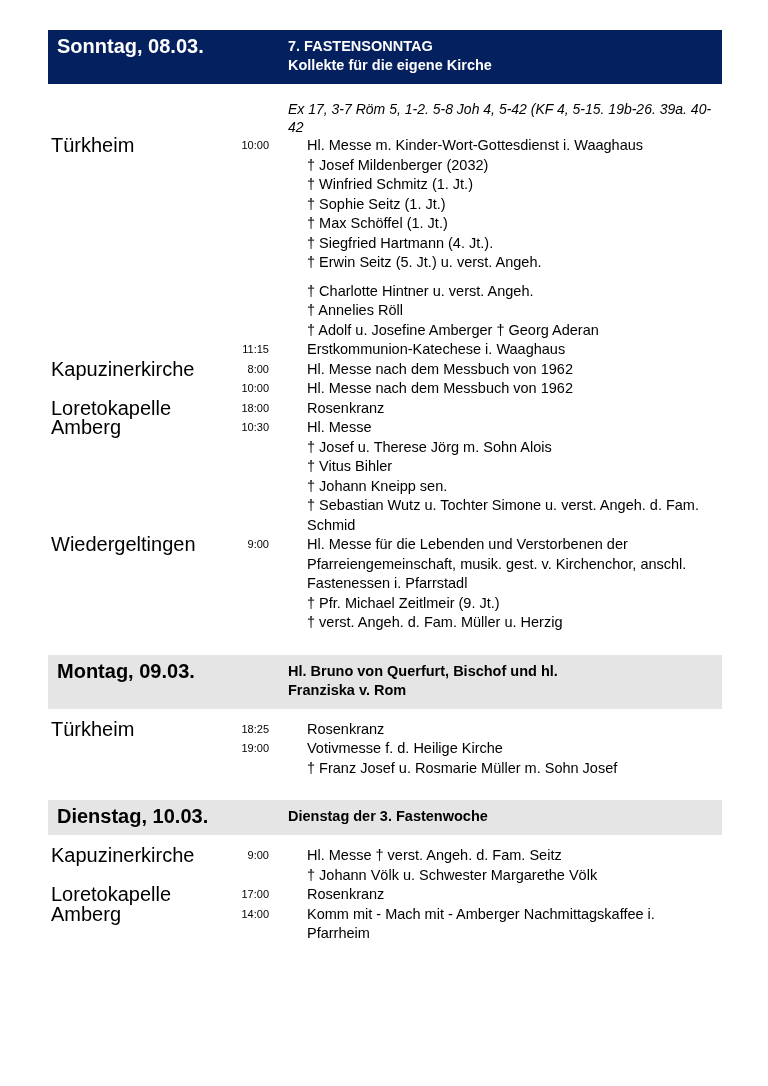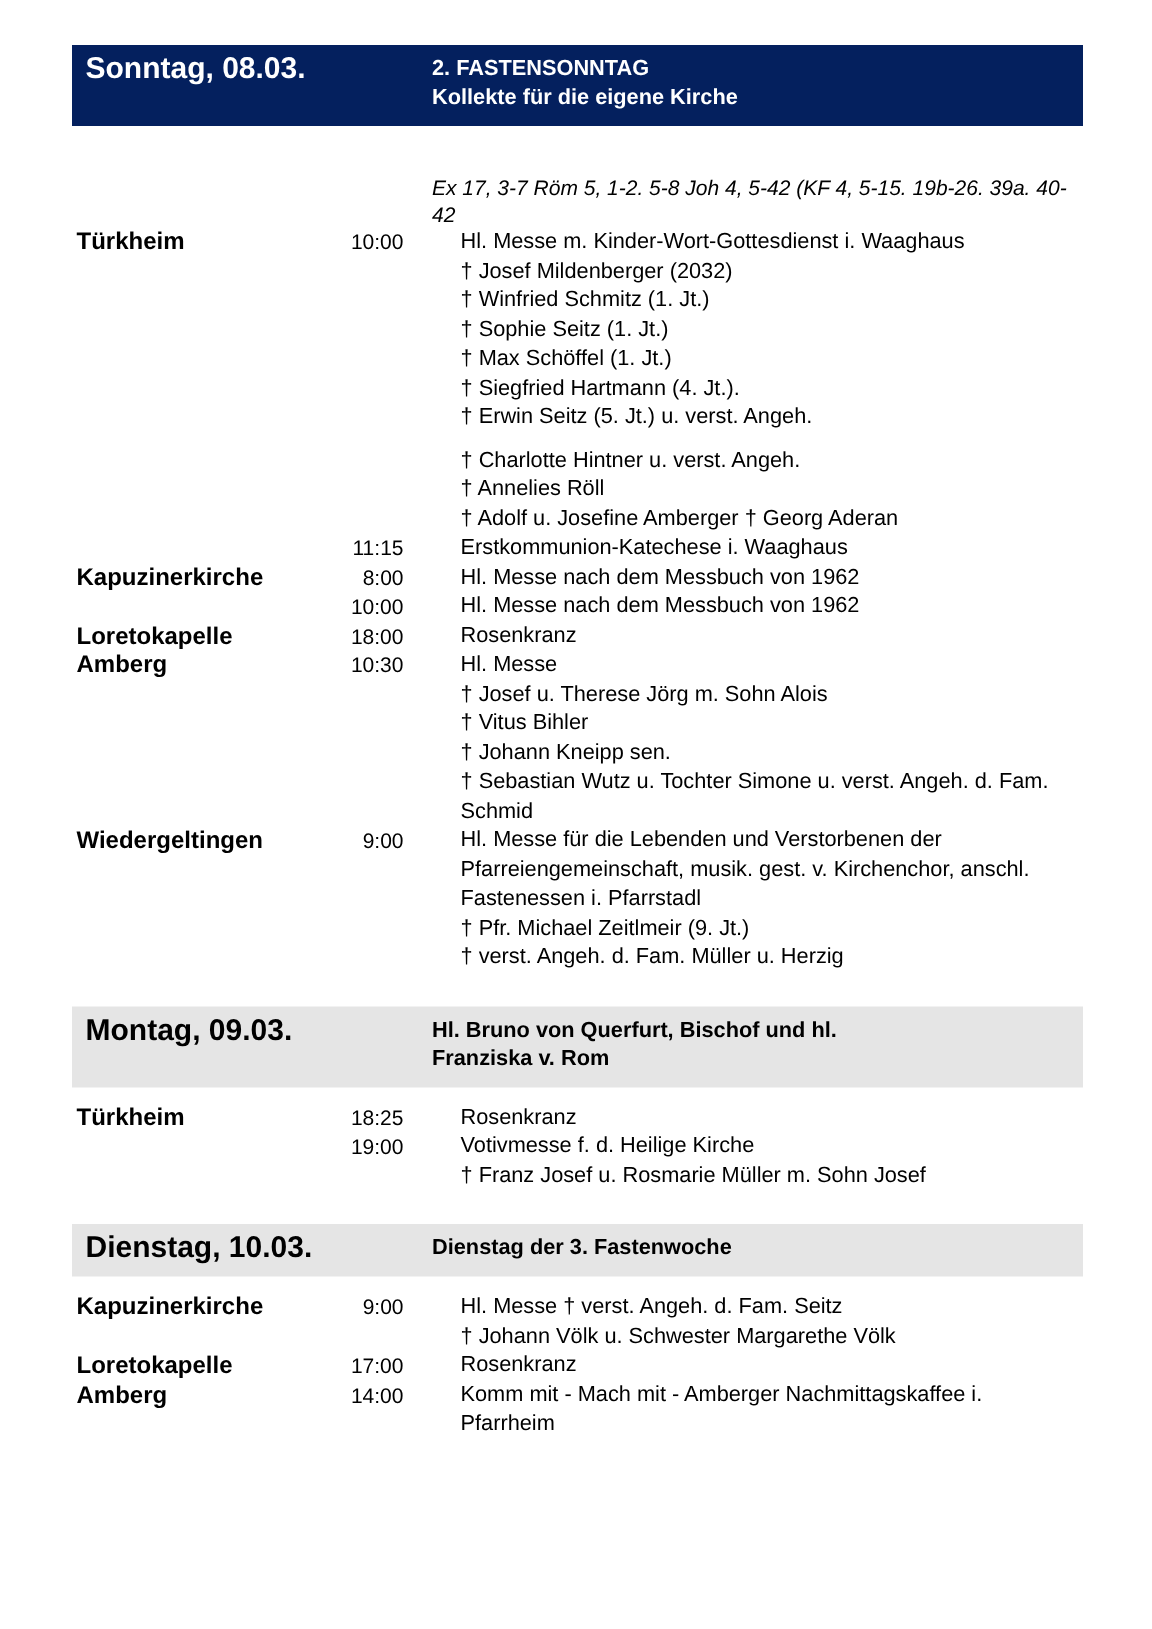--- a/index.html
+++ b/index.html
@@ -72,42 +72,41 @@
   .readings .r-pad {
     width: 240px;
     flex: 0 0 240px;
   }
   .readings .r-text {
     flex: 1 1 auto;
     font-style: italic;
     font-size: 14px;
     line-height: 17.5px;
     padding-right: 6px;
-    margin-top: 16px;
   }
 
   .srow {
     display: flex;
     width: 100%;
     align-items: flex-start;
   }
   .srow .place {
     width: 163px;
     flex: 0 0 163px;
-    font-weight: bold;
-    font-size: 16px;
+    font-weight: normal;
+    font-size: 20px;
     line-height: 19.5px;
     padding-left: 3px;
     box-sizing: border-box;
   }
   .srow .time {
     width: 60px;
     flex: 0 0 60px;
     text-align: right;
-    font-size: 14px;
+    font-size: 11px;
     line-height: 19.5px;
     padding-right: 2px;
     box-sizing: border-box;
   }
   .srow .desc {
     flex: 1 1 auto;
     padding-left: 36px;
     font-size: 14.5px;
     line-height: 19.5px;
     box-sizing: border-box;
@@ -123,21 +122,21 @@
 </head>
 <body>
 
 <div class="page">
   <div id="days-root">
       <div class="day-block">
         <div class="day-header navy">
           <div class="dh-date">Sonntag, 08.03.</div>
           <div class="dh-spacer"></div>
           <div class="dh-title">
-            <span class="dh-title-line">2. FASTENSONNTAG</span>
+            <span class="dh-title-line">7. FASTENSONNTAG</span>
             <span class="dh-title-line">Kollekte für die eigene Kirche</span>
           </div>
         </div>
         <div class="day-body">
           <div class="spacer-md"></div>
           <div class="readings">
             <div class="r-pad"></div>
             <div class="r-text">Ex 17, 3-7 Röm 5, 1-2. 5-8 Joh 4, 5-42 (KF 4, 5-15. 19b-26. 39a. 40-42</div>
           </div>
           <div class="srow">

